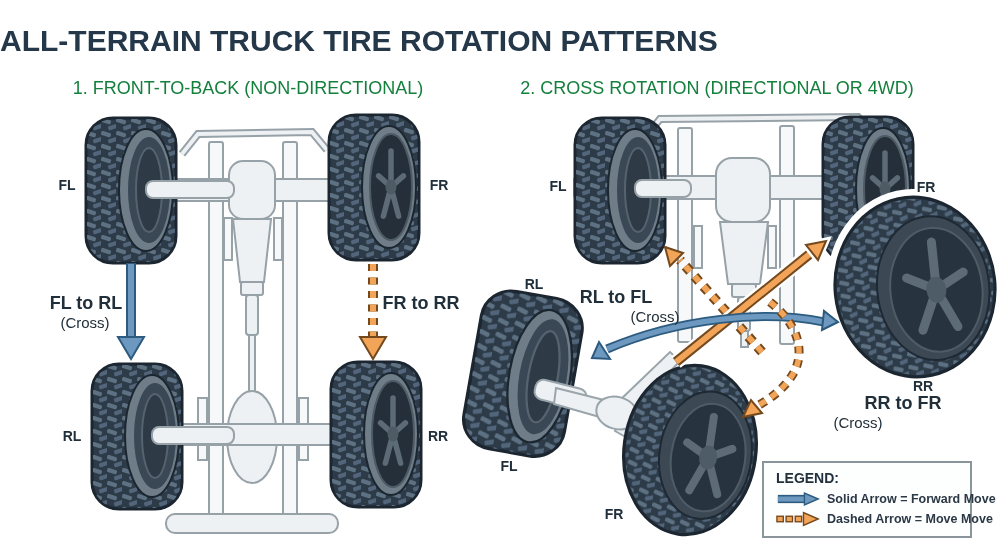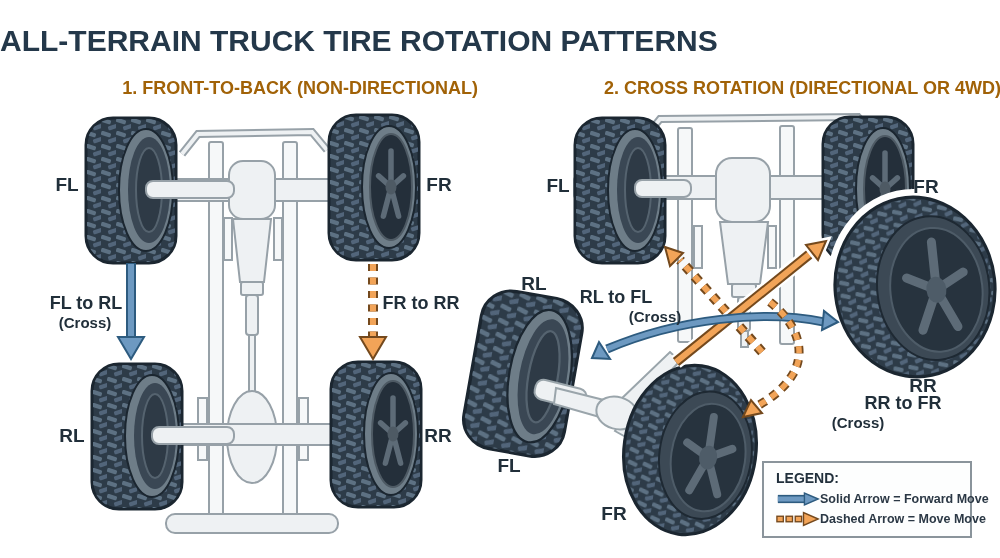--- a/index.html
+++ b/index.html
@@ -6,44 +6,44 @@
   #stage{
     position:relative;width:1000px;height:558px;background:#ffffff;
     font-family:"Liberation Sans","DejaVu Sans",sans-serif;overflow:hidden;
   }
   #art{position:absolute;left:0;top:0;}
   .title{
     position:absolute;left:0;top:24px;width:1000px;text-align:left;
     font-size:30px;font-weight:800;letter-spacing:0px;color:#24384a;
   }
   .heading{
-    position:absolute;top:78px;font-size:18px;font-weight:700;color:#a16207;
-    text-align:right;white-space:nowrap;
+    position:absolute;top:78px;font-size:18px;font-weight:400;color:#15803d;
+    text-align:center;white-space:nowrap;
   }
   #h1{left:18px;width:460px;}
-  #h2{left:523px;width:478px;}
+  #h2{left:478px;width:478px;}
   .lbl{
     position:absolute;transform:translate(-50%,-50%);
-    font-size:19px;font-weight:700;color:#212f3a;white-space:nowrap;
+    font-size:14px;font-weight:700;color:#212f3a;white-space:nowrap;
   }
   .move{
     position:absolute;transform:translate(-50%,-50%);
     font-size:18px;font-weight:700;color:#212f3a;white-space:nowrap;
   }
   .sub{
     position:absolute;transform:translate(-50%,-50%);
-    font-size:15px;font-weight:700;color:#212f3a;white-space:nowrap;
+    font-size:15px;font-weight:400;color:#212f3a;white-space:nowrap;
   }
   #legend{
     position:absolute;left:762px;top:461px;width:210px;height:77px;
     background:#fdfefe;border:2px solid #8a949b;box-sizing:border-box;
     padding:7px 11px 6px 12px;
   }
   #legend .legend-title{font-size:14px;font-weight:800;color:#22303c;margin-bottom:5px;}
-  .legend-row{display:flex;align-items:center;margin-bottom:4px;}
+  .legend-row{display:flex;align-items:center;gap:7px;margin-bottom:4px;}
   .legend-row .txt{font-size:12.5px;font-weight:700;color:#2b3845;white-space:nowrap;}
   .legend-icon{flex:0 0 auto;display:block;}
 </style>
 </head>
 <body>
 
 <div id="stage">
 
   <svg id="art" width="1000" height="558" viewBox="0 0 1000 558">
     <defs>

